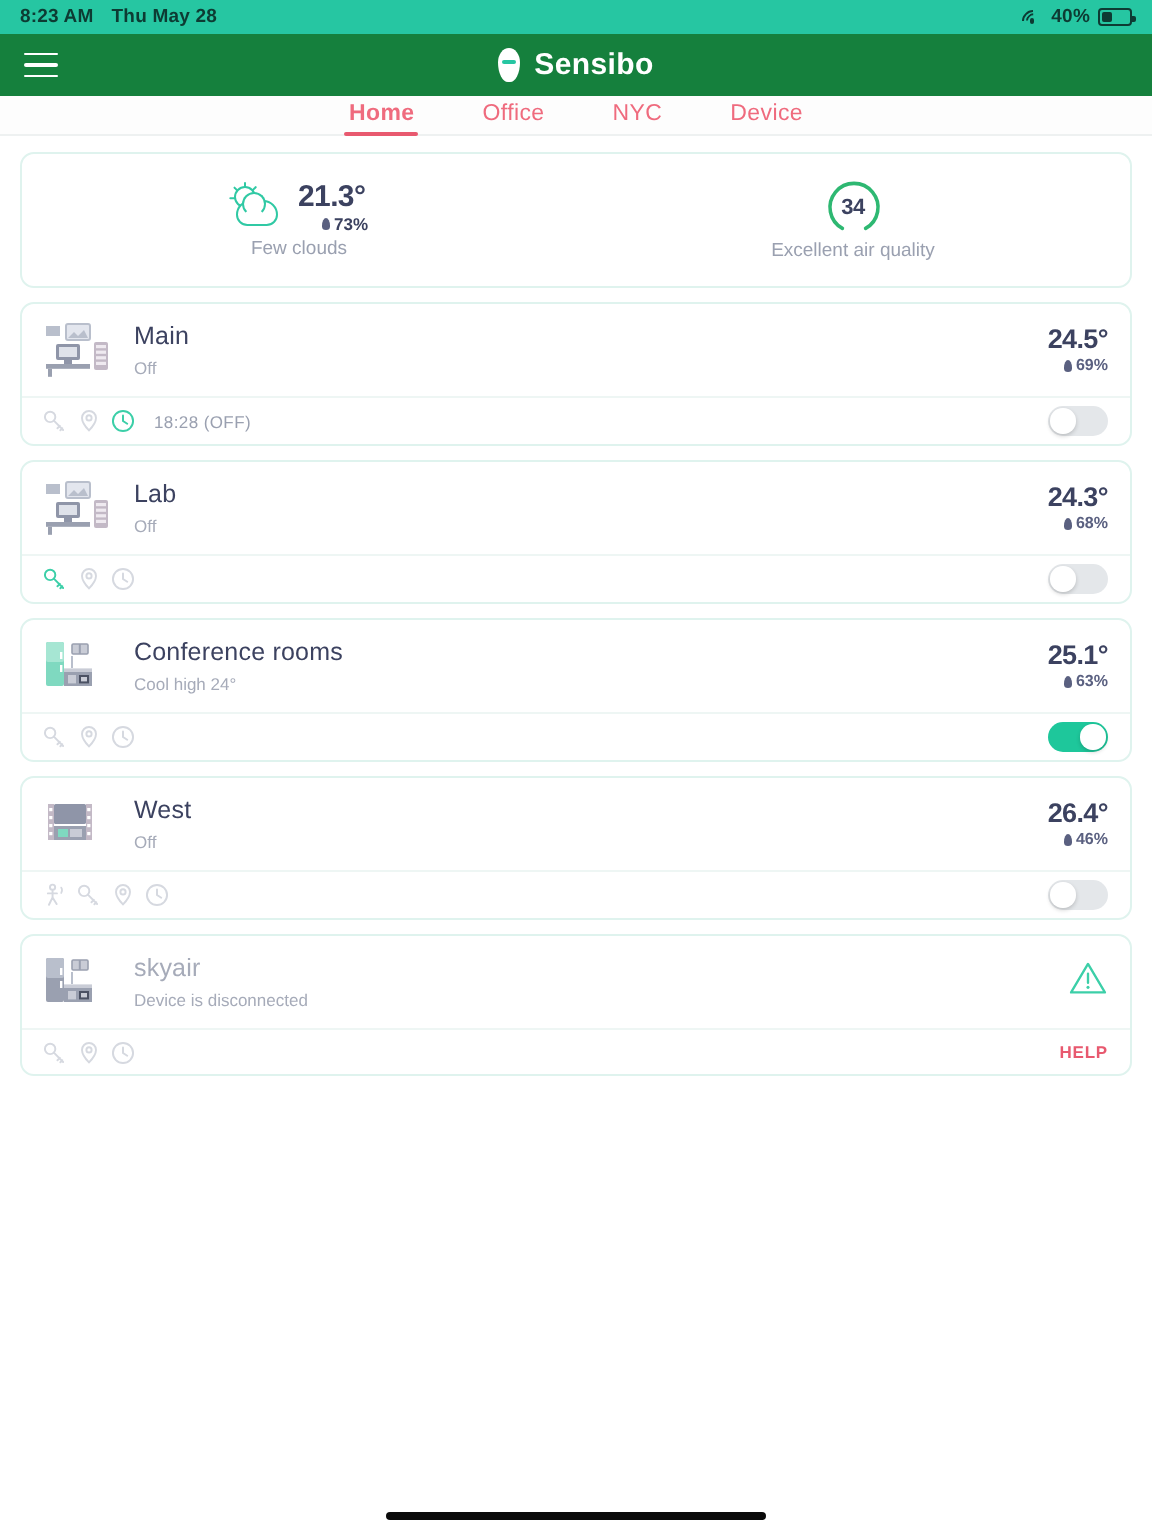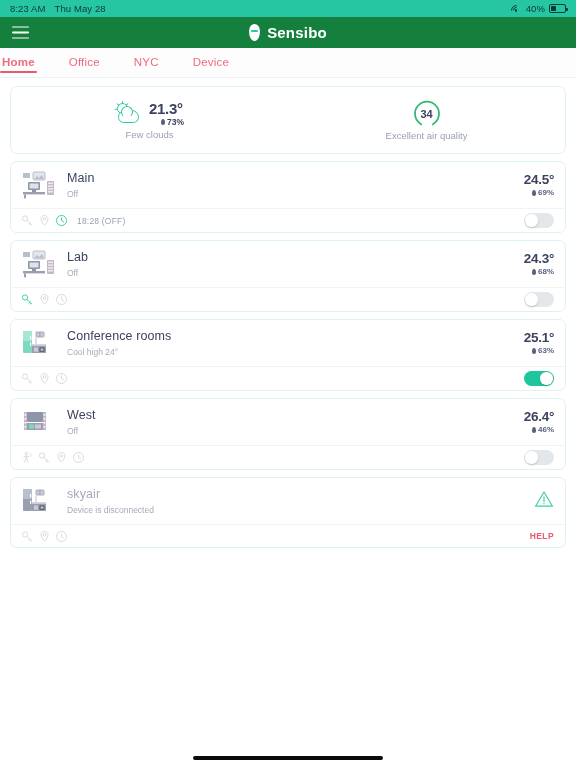--- a/index.html
+++ b/index.html
@@ -12,21 +12,21 @@
   body { position: relative; }
 
   
   .statusbar {
     height: 17px;
     background: #26c6a2;
     display: flex; align-items: center;
     padding: 0 10px;
     color: #0d3b33;
     font-size: 9.5px;
-    font-weight: normal;
+    font-weight: bold;
     letter-spacing: .1px;
   }
   .sb-left { display: flex; align-items: center; gap: 9px; }
   .sb-right { margin-left: auto; display: flex; align-items: center; gap: 4px; }
   .wifi-ico { width: 11px; height: 9px; position: relative; }
   .wifi-ico i {
     position: absolute; border: 1.4px solid #0d3b33;
     border-bottom-color: transparent; border-left-color: transparent; border-right-color: transparent;
     border-radius: 50%;
   }
@@ -65,22 +65,22 @@
     position: relative;
   }
   .brand-mark::before {
     content:''; position:absolute; left:2.2px; top:6.3px; width:6.6px; height:2px;
     background:#26c6a2; border-radius:1px;
   }
   .brand-text { color:#ffffff; font-size:15px; font-weight:600; letter-spacing:.2px; }
 
   
   .tabs {
-    height: 30px; background:#fdfdfd;
-    display:flex; align-items:center; justify-content:flex-start; gap: 30px;
+    height: 20px; background:#fdfdfd;
+    display:flex; align-items:center; justify-content:center; gap: 30px;
     border-bottom: 1px solid #eef1f1;
   }
   .tab {
     font-size: 11.5px; color:#ef6b7e; padding: 3px 2px 5px; position:relative; cursor:pointer;
     letter-spacing:.2px;
   }
   .tab.active { font-weight:600; }
   .tab.active::after {
     content:''; position:absolute; left:0; right:0; bottom:0; height:1.6px; background:#e8596f; border-radius:1px;
   }

